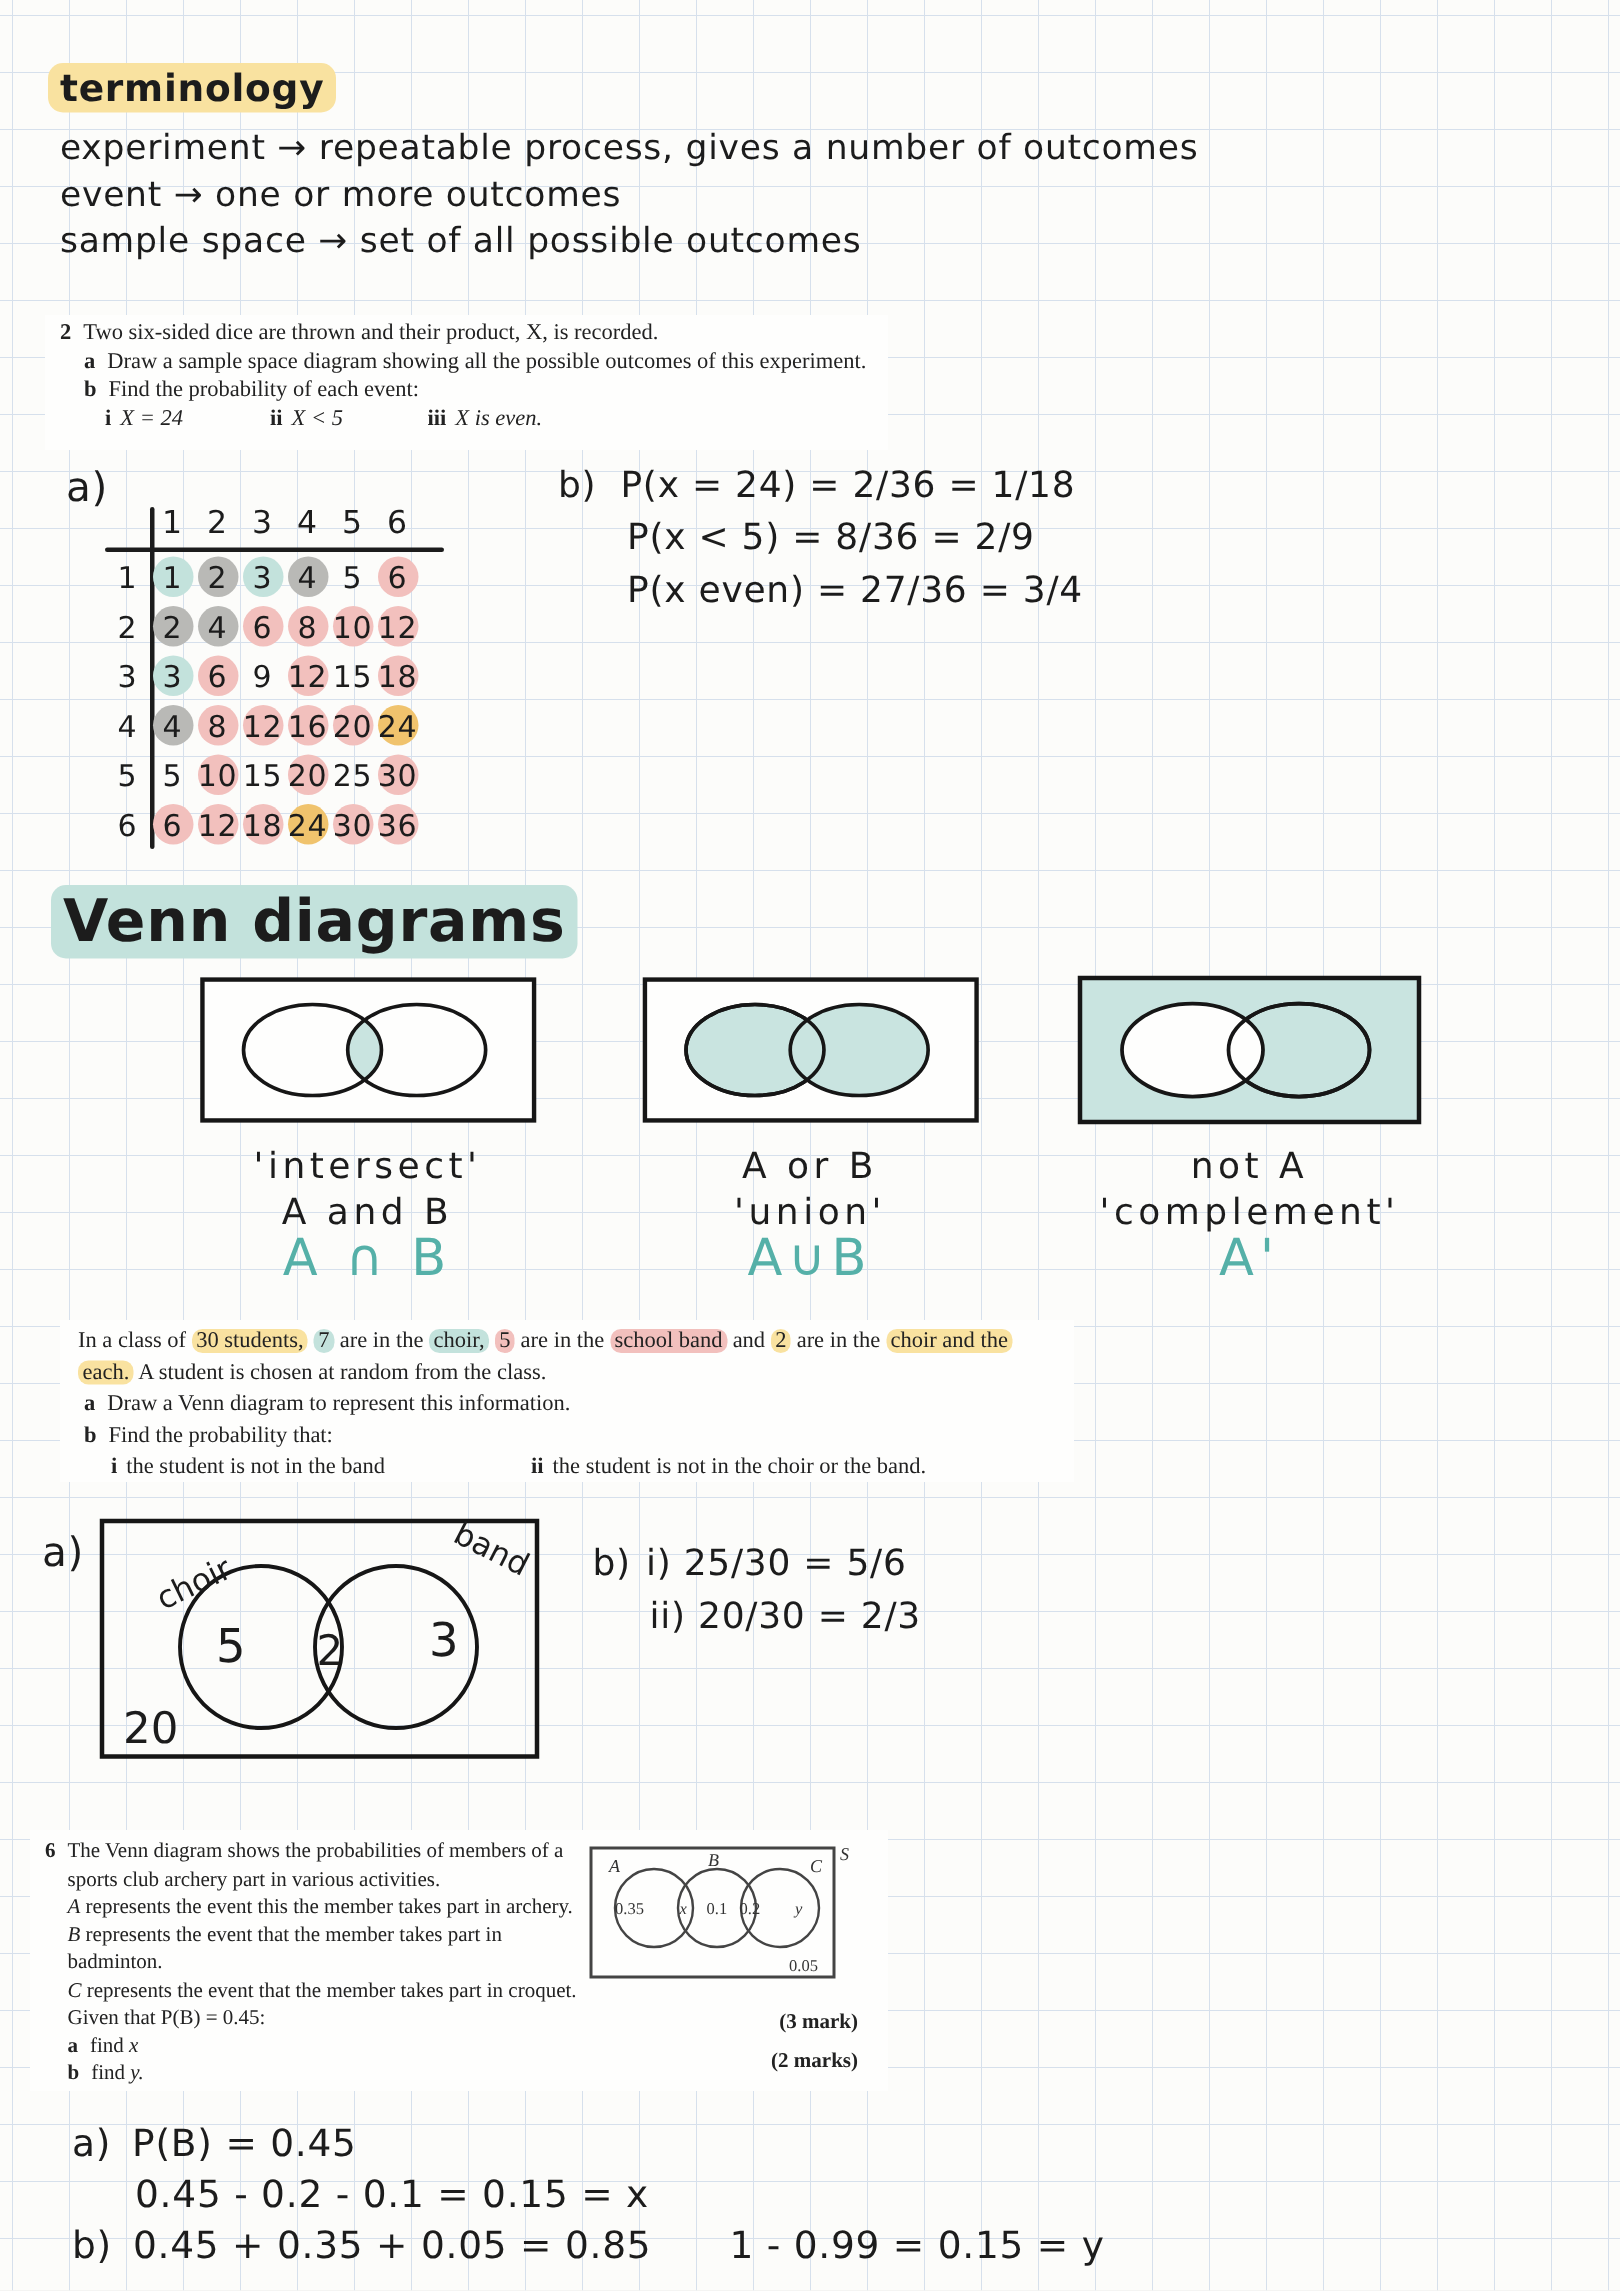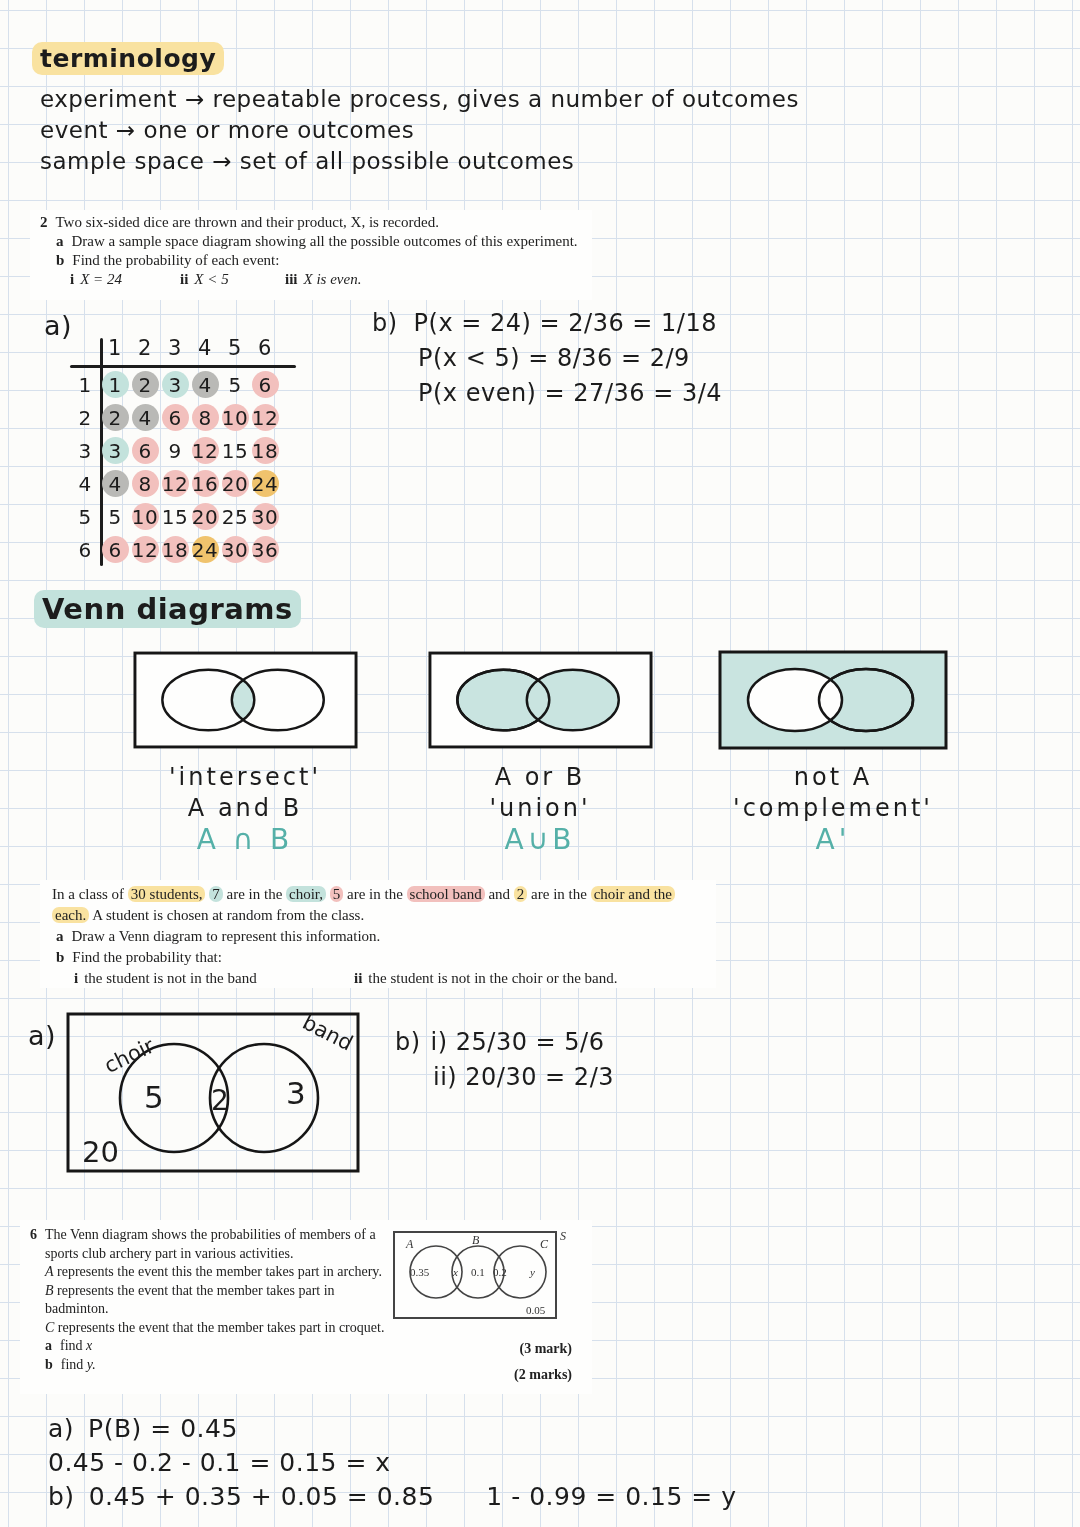--- a/index.html
+++ b/index.html
@@ -46,23 +46,23 @@
   .ss-body{position:absolute;left:70px;top:368px;}
   .ss-row{display:flex;height:33px;align-items:center;}
   .ss-rowhead{width:30px;text-align:center;font-size:20px;}
   .ss-cell{width:30px;height:33px;position:relative;display:flex;align-items:center;justify-content:center;font-size:20px;}
   .ss-cell .dot{position:absolute;width:27px;height:27px;border-radius:50%;z-index:0;}
   .ss-cell .num{position:relative;z-index:1;}
   .dot.teal{background:var(--hl_teal);} .dot.pink{background:var(--hl_pink);}
   .dot.gray{background:var(--hl_gray);} .dot.gold{background:var(--hl_gold);}
   .ans-b{font-size:24px;line-height:35px;white-space:nowrap;}
   
-  .venn-heading{font-size:29px;font-weight:bold;}
+  .venn-heading{font-size:39px;font-weight:bold;}
   .venn-caption{text-align:center;font-size:24px;letter-spacing:3px;line-height:31px;}
-  .venn-symbol{font-size:28px;letter-spacing:4px;}
+  .venn-symbol{font-size:34px;letter-spacing:4px;}
   
   .classq{left:40px;top:880px;width:676px;height:108px;font-size:15px;line-height:21px;padding:4px 12px;}
   .seg-hl{padding:0 3px;border-radius:7px;}
   .seg-hl.yellow{background:var(--hl_yellow);} .seg-hl.teal{background:var(--hl_teal);} .seg-hl.pink{background:var(--hl_pink);}
   .classq .subparts{padding-left:22px;gap:0;}
   
   .q6{left:20px;top:1220px;width:572px;height:174px;font-size:14px;line-height:18.5px;padding:6px 10px;}
   .q6 .textcol{width:372px;}
   .q6 .marks{position:absolute;right:20px;font-weight:bold;}
   svg text{font-family:"Liberation Serif", serif;}
@@ -372,20 +372,21 @@
     <div class="textcol">
       <div class="qrow">
         <span class="lbl">6</span>
         <span>The Venn diagram shows the probabilities of members of a</span>
       </div>
       <div style="padding-left:15px;">sports club archery part in various activities.</div>
       <div style="padding-left:15px;"><span class="i">A</span><span> represents the event this the member takes part in archery.</span></div>
       <div style="padding-left:15px;"><span class="i">B</span><span> represents the event that the member takes part in</span></div>
       <div style="padding-left:15px;"><span>badminton.</span></div>
       <div style="padding-left:15px;"><span class="i">C</span><span> represents the event that the member takes part in croquet.</span></div>
+      <div style="padding-left:15px;">Given that P(B) = 0.45:</div>
       <div class="qrow" style="padding-left:15px;">
         <span class="lbl">a</span>
         <span><span>find</span> <span class="i">x</span></span>
       </div>
       <div class="qrow" style="padding-left:15px;">
         <span class="lbl">b</span>
         <span><span>find</span> <span class="i">y.</span></span>
       </div>
     </div>
     <div class="marks" style="top:120px;">(3 mark)</div>
@@ -404,17 +405,17 @@
       <text x="61" y="52" font-size="11" font-style="italic" fill="#333" id="q6-ab">x</text>
       <text x="79" y="52" font-size="11" fill="#333" id="q6-bonly">0.1</text>
       <text x="101" y="52" font-size="11" fill="#333" id="q6-bc">0.2</text>
       <text x="138" y="52" font-size="11" font-style="italic" fill="#333" id="q6-conly">y</text>
       <text x="134" y="90" font-size="11" fill="#333" id="q6-out">0.05</text>
     </svg>
   </div>
 
   <div class="abs hw" style="left:48px;top:1412px;font-size:25px;line-height:34px;">
     <div><span style="margin-right:14px;">a)</span><span>P(B) = 0.45</span></div>
-    <div style="">0.45 - 0.2 - 0.1 =  0.15  = x</div>
+    <div style="padding-left:42px;">0.45 - 0.2 - 0.1 =  0.15  = x</div>
     <div><span style="margin-right:14px;">b)</span><span>0.45 + 0.35 + 0.05 =  0.85</span><span style="margin-left:52px;">1 - 0.99 = 0.15  = y</span></div>
   </div>
 
 </div>
 
 </body></html>

